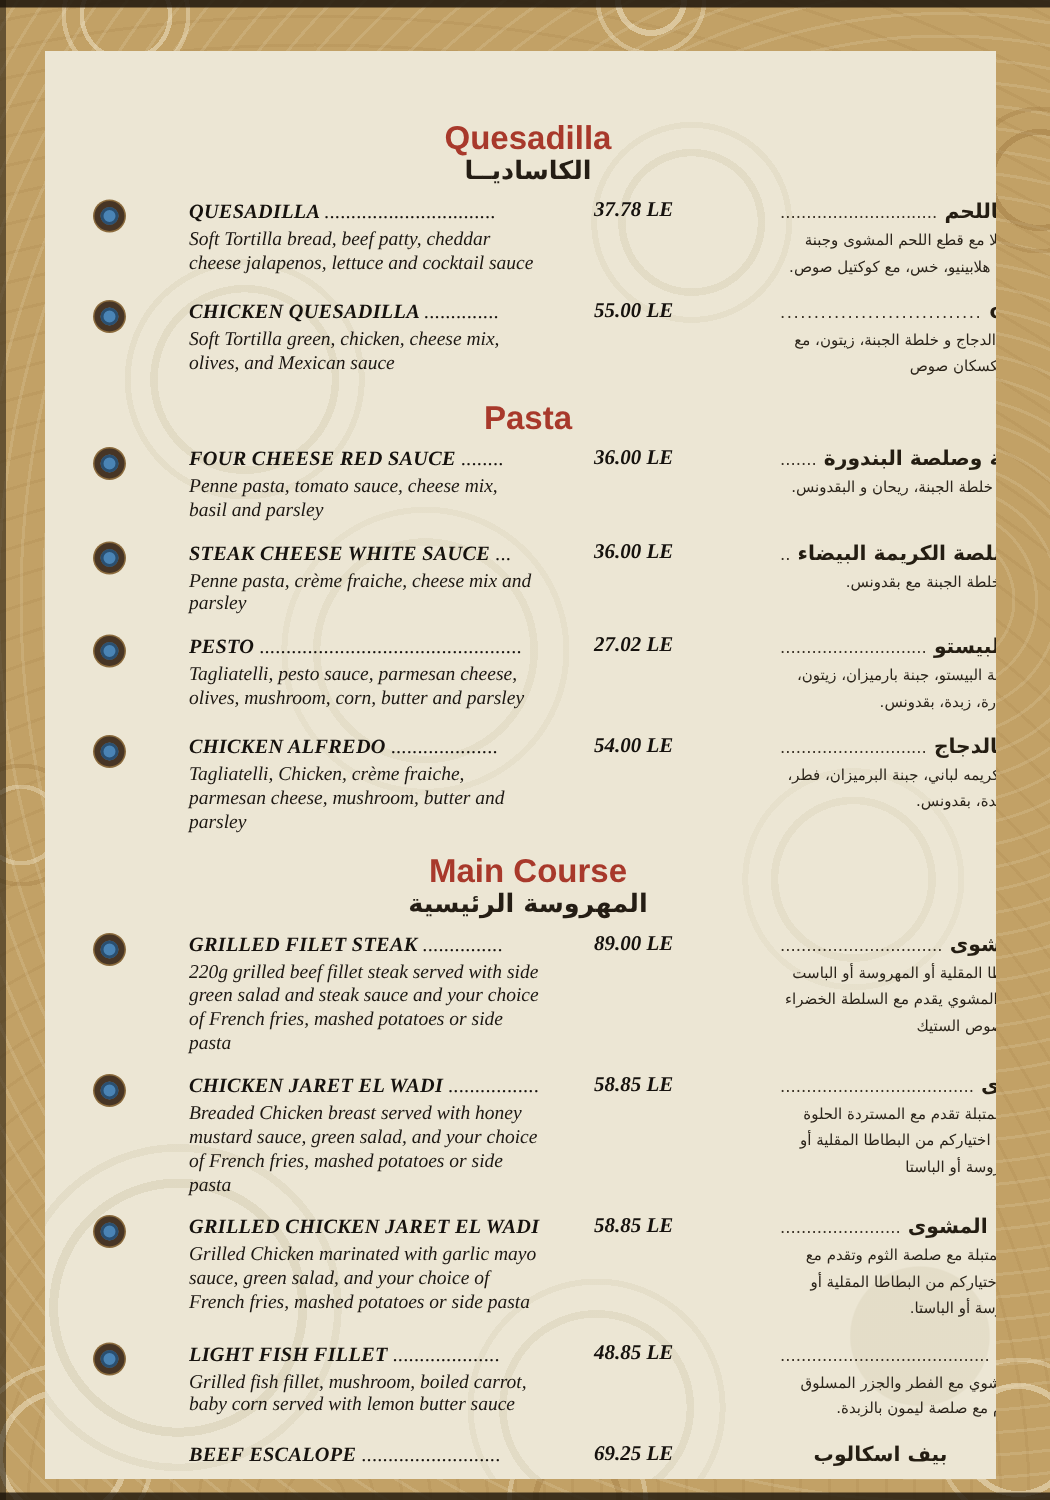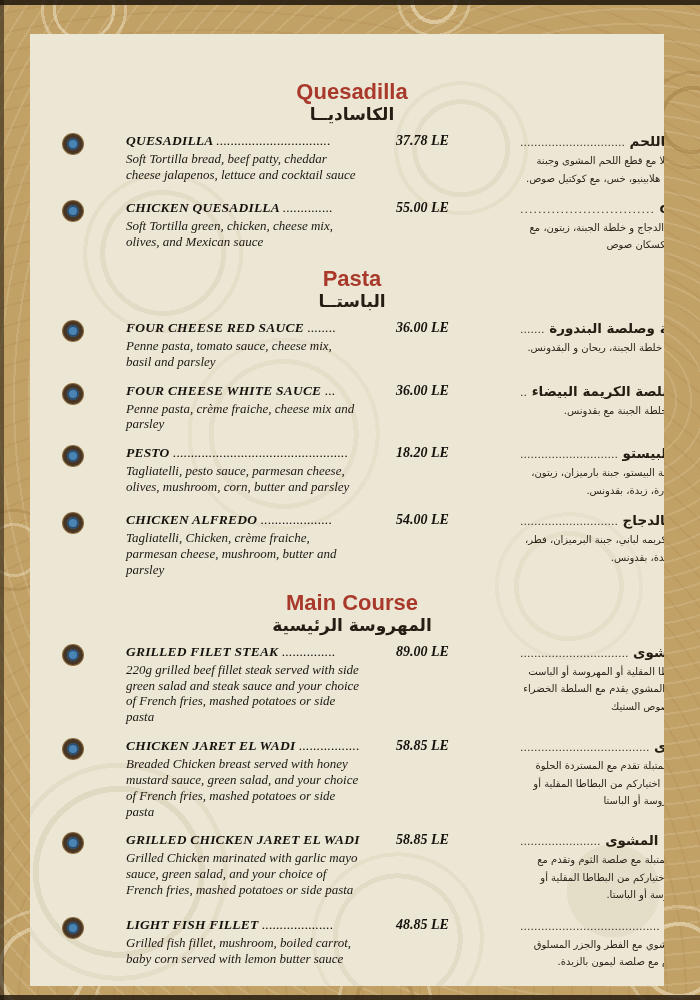--- a/index.html
+++ b/index.html
@@ -153,21 +153,20 @@
       </div>
       <div class="ar-desc">خبز التورتيلا مع قطع الدجاج و خلطة الجبنة، زيتون، مع ميكسكان صوص</div>
     </div>
   </div>
 </div>
   </div>
 
   <div class="section">
     <div class="sec-head">
       <div class="sec-title-en">Pasta</div>
-      <div class="sec-title-ar">الباستــا</div>
     </div>
     <div>
   <div class="item">
     <div class="badge-cell">
       <div class="badge"></div>
     </div>
     <div class="en-block">
       <div class="en-name-line">
         <span>FOUR CHEESE RED SAUCE</span>
         <span class="en-dots">........</span>
@@ -183,21 +182,21 @@
       <div class="ar-desc">بيني باستا، صلصة طماطم، خلطة الجبنة، ريحان و البقدونس.</div>
     </div>
   </div>
 
   <div class="item">
     <div class="badge-cell">
       <div class="badge"></div>
     </div>
     <div class="en-block">
       <div class="en-name-line">
-        <span>FOUR CHEESE WHITE SAUCE</span>
+        <span>STEAK CHEESE WHITE SAUCE</span>
         <span class="en-dots">...</span>
       </div>
       <div class="en-desc">Penne pasta, crème fraiche, cheese mix and parsley</div>
     </div>
     <div class="price">36.00  LE</div>
     <div class="ar-block" dir="rtl">
       <div class="ar-name-line">
         <span>باستا بخلطة الجبنة وصلصة الكريمة البيضاء</span>
         <span class="ar-dots">..</span>
       </div>
@@ -209,21 +208,21 @@
     <div class="badge-cell">
       <div class="badge"></div>
     </div>
     <div class="en-block">
       <div class="en-name-line">
         <span>PESTO</span>
         <span class="en-dots">.................................................</span>
       </div>
       <div class="en-desc">Tagliatelli, pesto sauce, parmesan cheese, olives, mushroom, corn, butter and parsley</div>
     </div>
-    <div class="price">18.20  LE</div>
+    <div class="price">27.02  LE</div>
     <div class="ar-block" dir="rtl">
       <div class="ar-name-line">
         <span>باستا بصلصة البيستو</span>
         <span class="ar-dots">............................</span>
       </div>
       <div class="ar-desc">تاغلياتلي باستا، صلصة البيستو، جبنة بارميزان، زيتون، فطر، ذرة، زبدة، بقدونس.</div>
     </div>
   </div>
 
   <div class="item">

